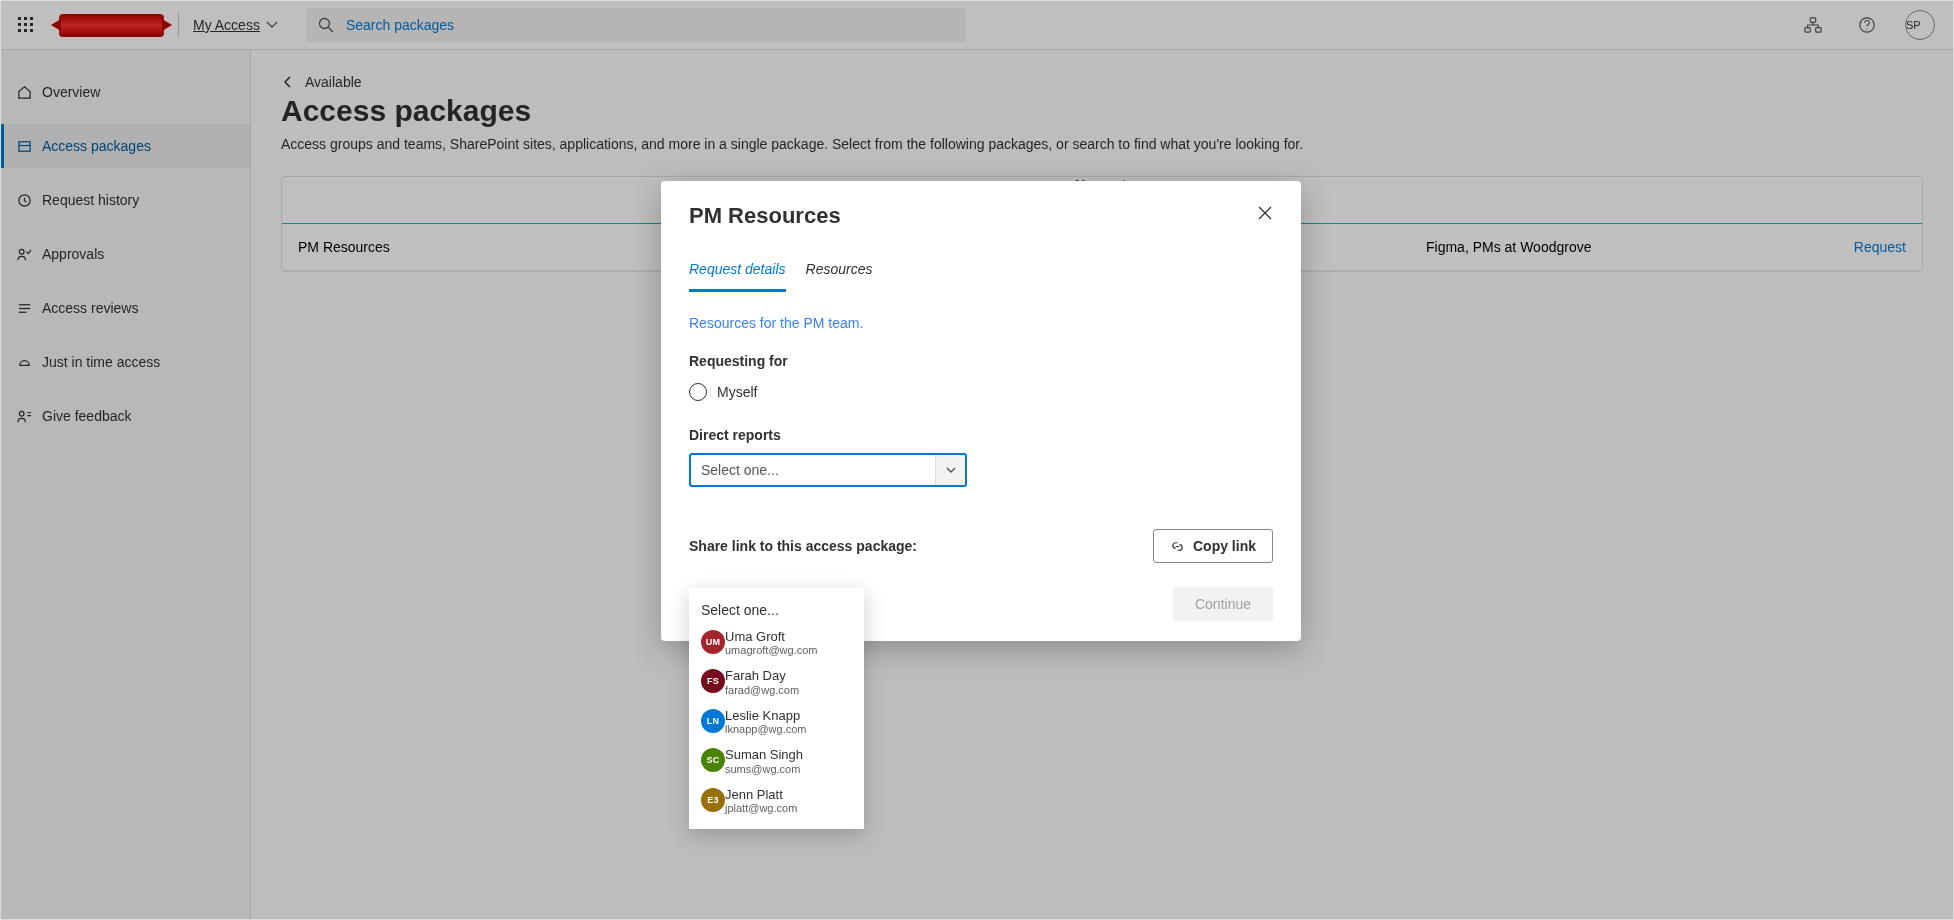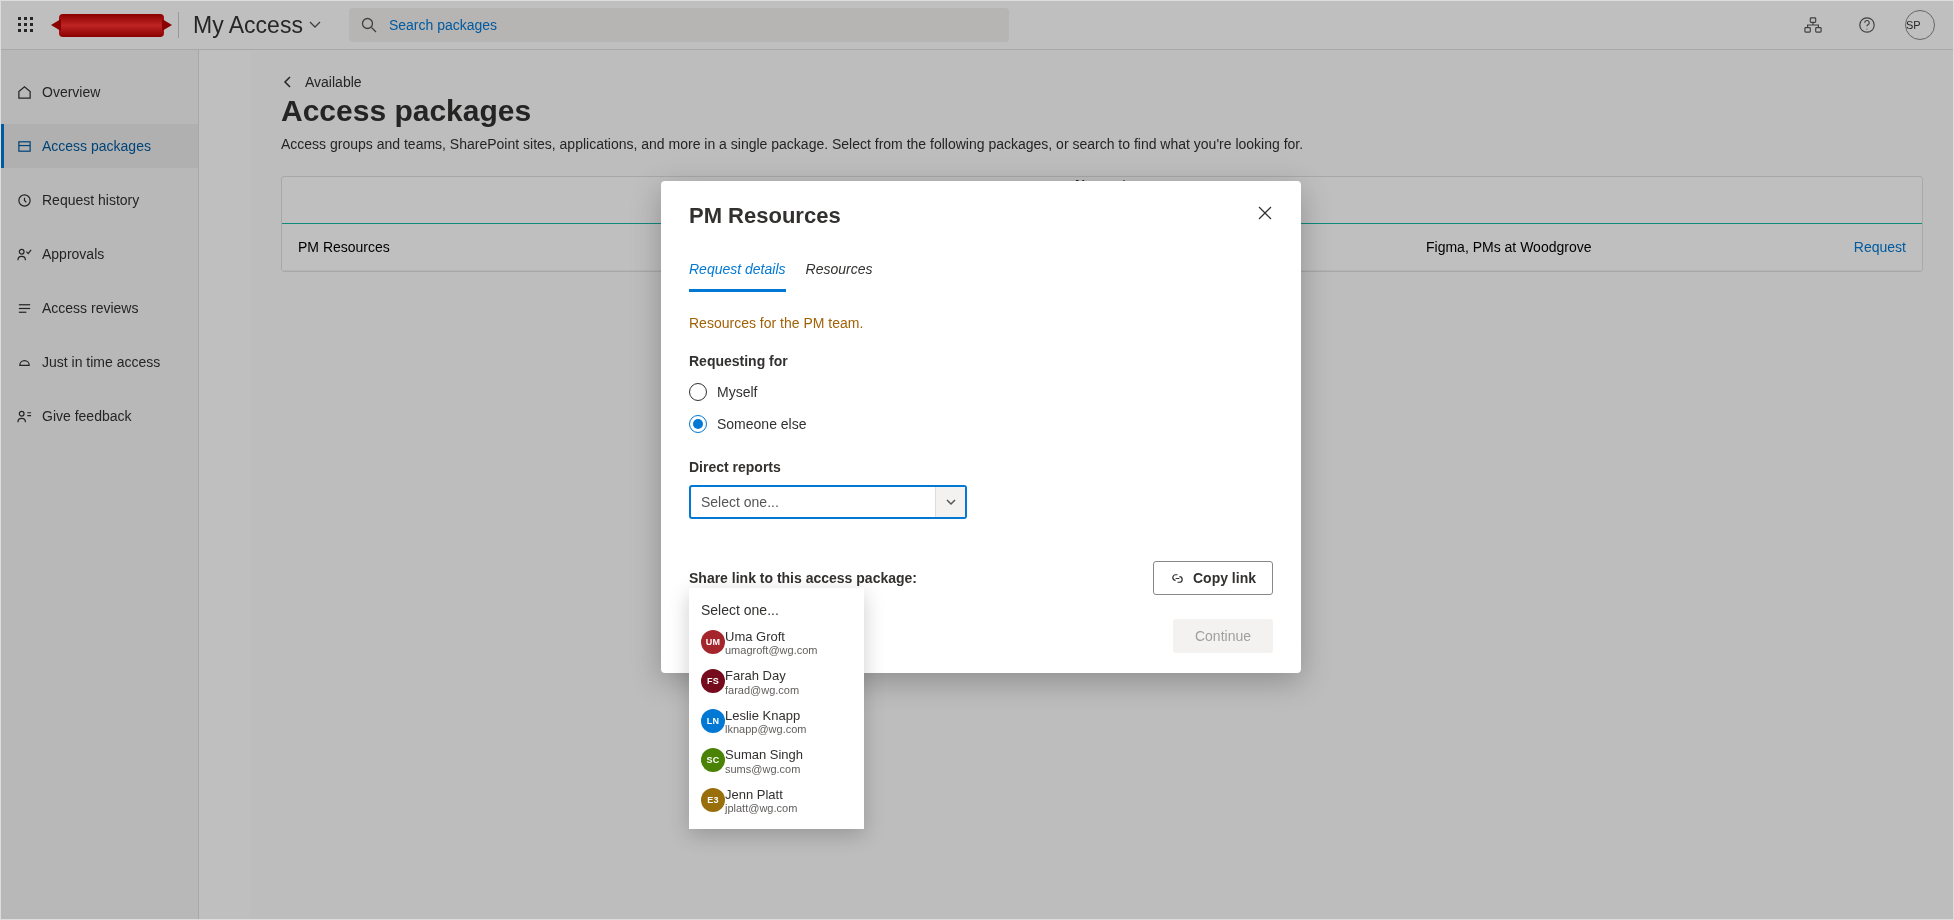--- a/index.html
+++ b/index.html
@@ -7,30 +7,30 @@
 .wrapper { position: relative; width: 1954px; height: 920px; background: #fff; border: 1px solid #ddd; overflow: hidden; }
 .overlay { position: absolute; inset: 0; background: rgba(0,0,0,0.25); z-index: 10; }
 .top-bar { position: absolute; top: 0; left: 0; right: 0; height: 49px; background: #fff; border-bottom: 1px solid #e1e1e1; display: flex; align-items: center; z-index: 5; }
 .waffle { width: 50px; height: 49px; display: flex; align-items: center; justify-content: center; cursor: pointer; }
 .waffle svg { width: 16px; height: 16px; fill: #333; }
 .logo { width: 105px; height: 23px; margin-left: 8px; background: linear-gradient(180deg,#b90000 0%,#ff3030 50%,#b90000 100%); border-radius: 4px; position: relative; }
 .logo::before, .logo::after { content:''; position:absolute; top:50%; width:0; height:0; border-top:6px solid transparent; border-bottom:6px solid transparent; transform:translateY(-50%);}
 .logo::before { left:-8px; border-right:10px solid #b90000; }
 .logo::after { right:-8px; border-left:10px solid #b90000; }
 .divider { width:1px; height:26px; background:#ccc; margin:0 14px; }
-.prod-name { font-size:23px; color:#333; display:flex; align-items:center; gap:6px; cursor:pointer; }
+.prod-name { font-size:14px; color:#333; display:flex; align-items:center; gap:6px; cursor:pointer;text-decoration:underline; }
 .prod-name svg { width:12px; height:12px; fill:#555; }
 .search-box { margin-left:28px; width:660px; height:34px; background:#f3f2f1; border-radius:4px; display:flex; align-items:center; padding:0 12px; gap:12px; }
 .search-box svg { width:16px; height:16px; fill:#555; }
 .search-box span { color:#0078d4; font-size:14px; }
 .top-right { margin-left:auto; display:flex; align-items:center; gap:22px; padding-right:18px; }
 .top-right .iconbtn { width:32px; height:32px; display:flex; align-items:center; justify-content:center; cursor:pointer; }
 .top-right svg { width:18px; height:18px; stroke:#555; fill:none; stroke-width:1.3; }
 .avatar-btn { width:30px; height:30px; border:1px solid #888; border-radius:50%; display:flex; align-items:center; justify-content:flex-start; font-size:11px; color:#333; }
-.sidebar { position:absolute; top:49px; left:0; bottom:0; width:198px; background:#f6f6f6; border-right:1px solid #e1e1e1; padding-top:20px; z-index:5;}
+.sidebar { position:absolute; top:49px; left:0; bottom:0; width:250px; background:#f6f6f6; border-right:1px solid #e1e1e1; padding-top:20px; z-index:5;}
 .side-item { display:flex; align-items:center; gap:10px; height:44px; padding:0 16px; font-size:14px; color:#323130; cursor:pointer; position:relative; margin-bottom:10px;}
 .side-item.active { background:#ebebeb; border-left:3px solid #0078d4; color:#005a9e; padding-left:13px;}
 .side-item svg { width:15px; height:15px; fill:none; stroke:#323130; stroke-width:1.3; flex:none;}
 .side-item.active svg { stroke:#005a9e; }
 .main { position:absolute; top:49px; left:250px; right:0; bottom:0; background:#fcfcfc; padding:24px 30px; z-index:5;}
 .back-line { display:flex; align-items:center; gap:10px; font-size:14px; color:#323130; margin-bottom:4px; cursor:pointer;}
 .back-line svg { width:14px; height:14px; stroke:#323130; fill:none; stroke-width:1.5;}
 .page-title { font-size:30px; font-weight:600; color:#323130; margin-bottom:8px;}
 .page-desc { font-size:14px; color:#323130; margin-bottom:24px;}
 .table { border:1px solid #e1e1e1; border-radius:3px; background:#fff;}
@@ -44,21 +44,21 @@
 .sort-arrow { width:10px; height:10px; stroke:#323130; fill:none; stroke-width:1.5;}
 
 
 .dialog { position:absolute; top:180px; left:660px; width:640px; background:#fff; border-radius:4px; box-shadow:0 8px 30px rgba(0,0,0,0.25); z-index:20; padding:22px 28px 20px 28px;}
 .dlg-title { font-size:22px; font-weight:600; color:#323130;}
 .dlg-close { position:absolute; top:18px; right:22px; width:28px; height:28px; display:flex; align-items:center; justify-content:center; cursor:pointer;}
 .dlg-close svg { width:14px; height:14px; stroke:#323130; stroke-width:1.2;}
 .tabs { display:flex; gap:20px; border-bottom:1px solid transparent; margin-top:22px;font-style:italic;}
 .tab { font-size:14px; color:#323130; padding:10px 0 12px 0; cursor:pointer; border-bottom:2px solid transparent;}
 .tab.active { color:#0078d4; border-bottom:3px solid #0078d4; font-weight:400;}
-.section-text { margin-top:22px; font-size:14px; color:#a16207;}
+.section-text { margin-top:22px; font-size:14px; color:#3b82f6;}
 .section-label { margin-top:22px; font-size:14px; font-weight:600; color:#323130;}
 .radio-group { margin-top:14px; display:flex; flex-direction:column; gap:14px;}
 .radio-row { display:flex; align-items:center; gap:10px; font-size:14px; color:#323130; cursor:pointer;}
 .radio-outer { width:18px; height:18px; border:1px solid #323130; border-radius:50%; display:flex; align-items:center; justify-content:center;}
 .radio-outer.selected { border-color:#0078d4;}
 .radio-inner { width:10px; height:10px; background:#0078d4; border-radius:50%;}
 .select-box { margin-top:10px; width:278px; height:34px; border:2px solid #0078d4; border-radius:3px; display:flex; align-items:center; justify-content:space-between; padding:0 0 0 10px; font-size:14px; color:#555; cursor:pointer;}
 .select-chev { width:30px; height:100%; background:#f3f2f1; display:flex; align-items:center; justify-content:center; border-left:1px solid #ddd;}
 .select-chev svg { width:12px; height:12px; stroke:#555; fill:none; stroke-width:1.5;}
 .share-row { margin-top:42px; display:flex; justify-content:space-between; align-items:center;}
@@ -233,26 +233,20 @@
       <div class="tab active">Request details</div>
       <div class="tab">Resources</div>
     </div>
     <div class="section-text">Resources for the PM team.</div>
     <div class="section-label">Requesting for</div>
     <div class="radio-group">
       <div class="radio-row">
         <div class="radio-outer"></div>
         <span>Myself</span>
       </div>
-      <div class="radio-row">
-        <div class="radio-outer selected">
-            <div class="radio-inner"></div>
-          </div>
-        <span>Someone else</span>
-      </div>
     </div>
     <div class="section-label" style="margin-top:26px">Direct reports</div>
     <div class="select-box">
       <span>Select one...</span>
       <div class="select-chev">
         <svg viewBox="0 0 12 12">
             <path d="M2 4 L6 8 L10 4"></path>
           </svg>
       </div>
     </div>

